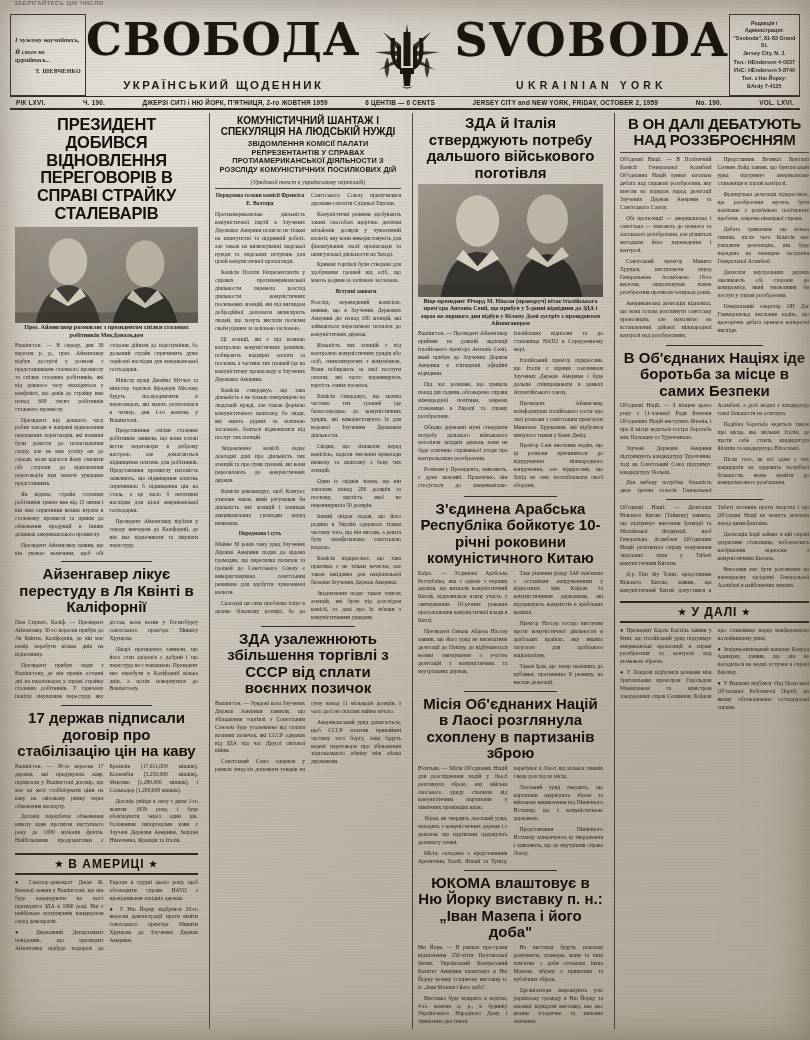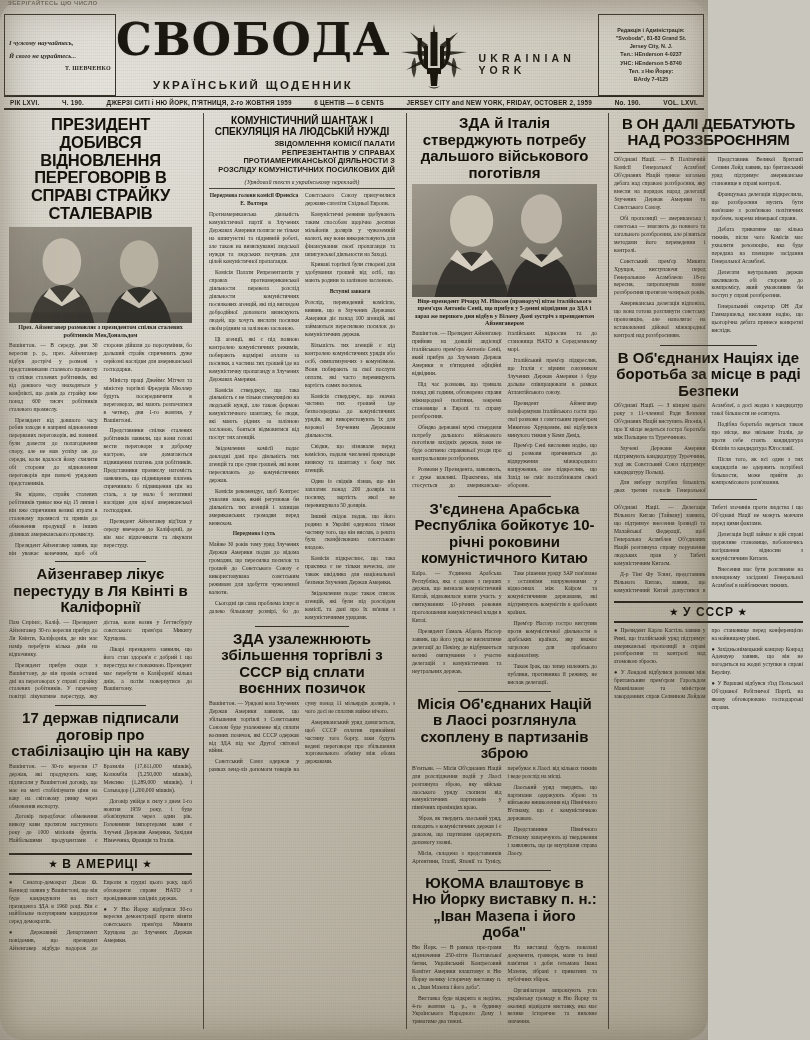--- a/index.html
+++ b/index.html
@@ -4,28 +4,27 @@
 <style>
   html,body{margin:0;padding:0;}
   body{
     width:810px;height:1040px;overflow:hidden;
     background:#c9c6bd;
     font-family:"Liberation Serif",serif;
     color:#16140f;
   }
   
   .page{
-    position:relative;width:708px;height:1040px;
+    position:relative;width:810px;height:1040px;
     background:
       radial-gradient(ellipse at 20% 8%, rgba(255,255,255,.38), rgba(255,255,255,0) 55%),
       radial-gradient(ellipse at 85% 70%, rgba(120,110,90,.18), rgba(0,0,0,0) 60%),
       linear-gradient(168deg,#d8d4c9 0%,#cfcabd 25%,#c8c3b5 55%,#bfbaab 80%,#b9b3a3 100%);
     box-sizing:border-box;
-    padding:0 0;
-    border-radius:23px;
+    padding:0 6px;
   }
   .grain{
     position:absolute;inset:0;pointer-events:none;
     background-image:
       repeating-linear-gradient(0deg, rgba(0,0,0,.035) 0 1px, rgba(0,0,0,0) 1px 3px),
       repeating-linear-gradient(90deg, rgba(255,255,255,.03) 0 1px, rgba(0,0,0,.018) 1px 2px);
     mix-blend-mode:multiply;opacity:.8;
   }
   .edge{
     position:absolute;inset:0;pointer-events:none;
@@ -98,21 +97,21 @@
     margin:3px 0 4px 0;letter-spacing:-.2px;
   }
   h2.sec{
     font-family:"Liberation Sans",sans-serif;font-weight:700;
     font-size:10px;line-height:1.1;text-align:center;color:#15120c;
     margin:2px 0 3px 0;
   }
   h2.sec.sm{font-size:15px;}
   h3.sub{
     font-family:"Liberation Sans",sans-serif;font-weight:700;
-    font-size:7.4px;line-height:1.18;text-align:right;color:#201c14;
+    font-size:7.4px;line-height:1.18;text-align:center;color:#201c14;
     margin:2px 0 3px 0;letter-spacing:.1px;
   }
   .italic-note{font-size:6.2px;font-style:italic;text-align:center;margin:2px 0 3px;color:#2c271e;}
 
   .rule{border-top:1.8px solid #34302a;margin:4px 22px;}
   .rule.thin{border-top:1px solid #4a443a;margin:3px 0;}
   .rule.short{margin:4px 46px;}
 
   
   .photo{
@@ -187,20 +186,21 @@
             <path d="M36 56 l8 0 l-1 12 l-6 0 z"></path>
             <path d="M34 68 q6 5 12 0 q-6 3 -12 0 z"></path>
 
             <path d="M20 40 q-5 9 0 20 q4 -9 1 -20 z" opacity=".8"></path>
             <path d="M60 40 q5 9 0 20 q-4 -9 -1 -20 z" opacity=".8"></path>
           </g>
         </svg>
       </div>
 
       <div class="title-right">
+        <div class="big-title lat">SVOBODA</div>
         <div class="sub-title lat">UKRAINIAN YORK</div>
       </div>
     </div>
 
     <div class="addr-box">
       <div>Редакція і Адміністрація:</div>
       <div>"Svoboda", 81-83 Grand St.</div>
       <div>Jersey City, N. J.</div>
       <div>Тел.: HEnderson 4-0237</div>
       <div>УНС: HEnderson 5-8740</div>
@@ -401,40 +401,40 @@
         <p class="bt">Совєтський прем'єр Микита Хрущов, виступаючи перед Генеральною Асамблеєю 18-го вересня, запропонував повне роззброєння протягом чотирьох років.</p>
         <p class="bt">Американська делегація відповіла, що вона готова розглянути совєтську пропозицію, але наполягає на встановленні дійової міжнародної контролі над роззброєнням.</p>
         <p class="bt">Представник Великої Британії Селвин Лойд заявив, що британський уряд підтримує американське становище в справі контролі.</p>
         <p class="bt">Французька делегація підкреслила, що роззброєння мусить бути пов'язане з розв'язкою політичних проблем, зокрема німецької справи.</p>
         <p class="bt">Дебата триватиме ще кілька тижнів, після чого Комісія має ухвалити резолюцію, яка буде передана на пленарне засідання Генеральної Асамблеї.</p>
         <p class="bt">Делегати неутральних держав закликають обі сторони до компромісу, який уможливив би поступ у справі роззброєння.</p>
         <p class="bt">Генеральний секретар ОН Даґ Гаммаршельд висловив надію, що цьогорічна дебата принесе конкретні висліди.</p>
       </div>
 
       <div class="rule short"></div>
-      <h2 class="sec sm">В Об'єднаних Націях іде боротьба за місце в раді Безпеки</h2>
+      <h2 class="sec sm">В Об'єднаних Націях іде боротьба за місце в самих Безпеки</h2>
       <div class="body2">
         <p class="bt first">Об'єднані Нації. — З кінцем цього року з 11-членної Ради Безпеки Об'єднаних Націй виступить Японія, і про її місце ведеться гостра боротьба між Польщею та Туреччиною.</p>
         <p class="bt">Злучені Держави Америки підтримують кандидатуру Туреччини, тоді як Совєтський Союз підтримує кандидатуру Польщі.</p>
         <p class="bt">Для вибору потрібна більшість двох третин голосів Генеральної Асамблеї, а досі жодна з кандидатур такої більшости не осягнула.</p>
         <p class="bt">Подібна боротьба ведеться також про місце, яке звільняє Італія, де проти себе стоять кандидатура Філіпін та кандидатура Югославії.</p>
         <p class="bt">Після того, як всі один з тих кандидатів не одержить потрібної більшости, може прийти до компромісового розв'язання.</p>
       </div>
 
       <div class="rule short"></div>
       <div class="body2">
         <p class="bt first">Об'єднані Нації. — Делегація Вільного Китаю (Тайвану) заявила, що підтримує внесення Ірляндії та Малайської Федерації, щоб Генеральна Асамблея Об'єднаних Націй розглянула справу порушення людських прав у Тибеті комуністичним Китаєм.</p>
         <p class="bt">Д-р Тінґ Фу Тсянґ, представник Вільного Китаю, заявив, що комуністичний Китай допустився в Тибеті злочинів проти людства і що Об'єднані Нації не можуть мовчати перед цими фактами.</p>
         <p class="bt">Делегація Індії займає в цій справі здержливе становище, побоюючись погіршення відносин з комуністичним Китаєм.</p>
         <p class="bt">Внесення має бути розглянене на пленарному засіданні Генеральної Асамблеї в найближчих тижнях.</p>
       </div>
 
       <div class="boxhead">
         <span class="star">★</span>
-        <span>У СССР</span>
+        <span>У ДАЛІ</span>
         <span class="star">★</span>
       </div>
       <div class="body2">
         <p class="bt first">● Президент Карло Кастіль заявив у Римі, що італійський уряд підтримує американські пропозиції в справі роззброєння та контролі над атомовою зброєю.</p>
         <p class="bt first">● У Лондоні відбулися розмови між британським прем'єром Гарольдом Макміланом та міністром закордонних справ Селвином Лойдом про становище перед конференцією на найвищому рівні.</p>
         <p class="bt first">● Західньонімецький канцлер Конрад Аденауер заявив, що він не погодиться на жодні уступки в справі Берліну.</p>
         <p class="bt first">● У Варшаві відбувся з'їзд Польської Об'єднаної Робітничої Партії, на якому обговорювано господарські справи.</p>
       </div>
     </div>
 

